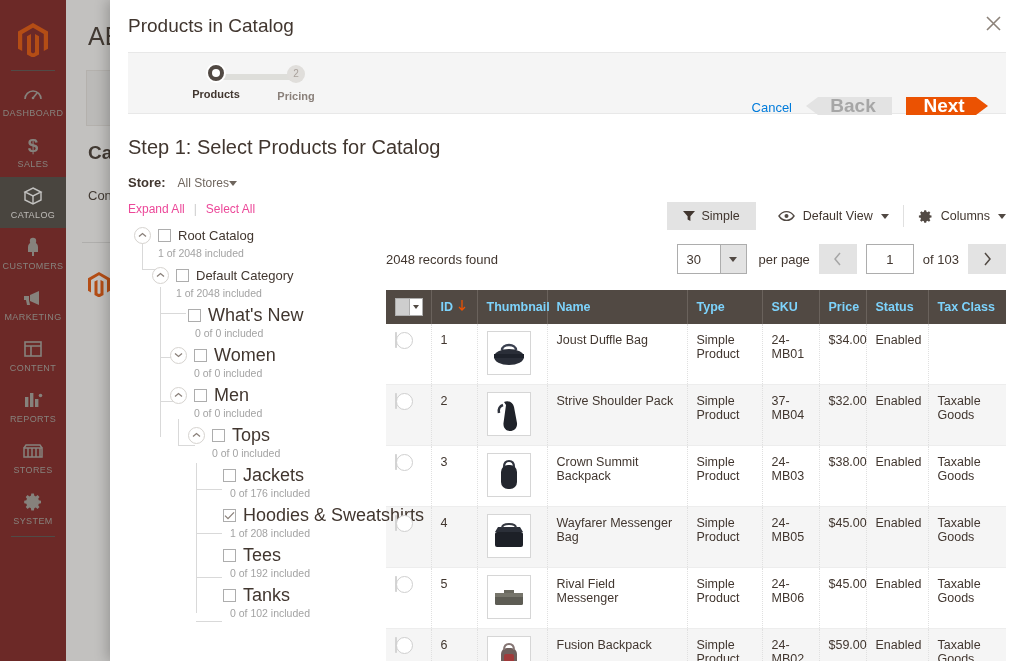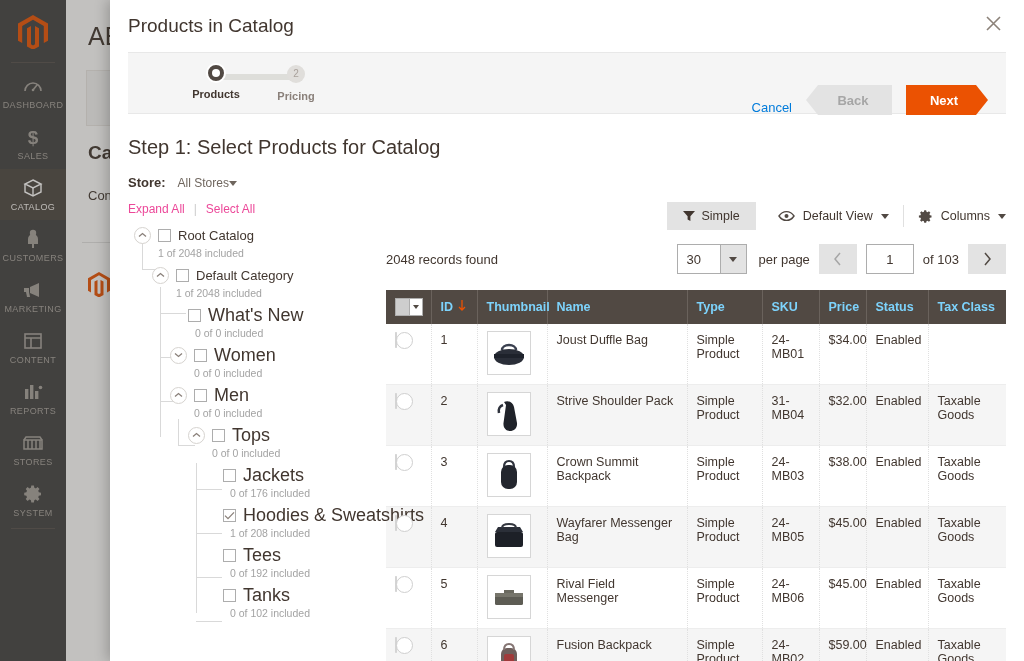--- a/index.html
+++ b/index.html
@@ -9,23 +9,23 @@
     overflow: hidden;
     font-family: "Liberation Sans", sans-serif;
     background: #fff;
   }
 
   
   #page-root { position: relative; width: 1024px; height: 661px; background: #fff; }
 
   .admin-sidebar {
     position: absolute; left: 0; top: 0; width: 66px; height: 661px;
-    background: #404040;
+    background: #7f1d1d;
     display: flex; flex-direction: column; align-items: center;
-    padding-top: 4px;
+    padding-top: 12px;
     z-index: 1;
   }
   .logo-cell { width: 66px; height: 56px; display: flex; align-items: center; justify-content: center; }
   .mage-logo { width: 30px; height: 34px; position: relative; }
   .mage-logo svg { display: block; }
   .nav-divider { width: 44px; height: 1px; background: #55504c; margin: 2px 0 4px; }
   .nav-item {
     width: 66px; padding: 9px 2px 7px;
     display: flex; flex-direction: column; align-items: center; gap: 4px;
     cursor: pointer;
@@ -100,22 +100,22 @@
     position: absolute; top: 9px; left: 40px; width: 80px; height: 6px;
     background: #dededa; border-radius: 3px; z-index: 1;
   }
 
   .step-actions {
     position: absolute; right: 18px; top: 0; height: 62px;
     display: flex; align-items: flex-end; gap: 14px;
   }
   .link-cancel { color: #007bdb; font-size: 13px; cursor: pointer; }
   .btn-arrow {
-    position: relative; height: 30px; display: flex; align-items: center;
-    font-size: 13px; font-weight: bold; cursor: pointer;
+    position: relative; height: 18px; display: flex; align-items: center;
+    font-size: 19px; font-weight: bold; cursor: pointer;
   }
   .btn-back {
     background: #e3e3e3; color: #a6a6a6; padding: 0 14px 0 22px;
     clip-path: polygon(12px 0, 100% 0, 100% 100%, 12px 100%, 0 50%);
     min-width: 86px; justify-content: center;
   }
   .btn-next {
     background: #eb5202; color: #fff; padding: 0 22px 0 16px;
     clip-path: polygon(0 0, calc(100% - 12px) 0, 100% 50%, calc(100% - 12px) 100%, 0 100%);
     min-width: 82px; justify-content: center;
@@ -668,21 +668,21 @@
                 <td class="thumb-cell">
                   <span class="thumb">
                     <svg width="38" height="36" viewBox="0 0 38 36">
                         <path d="M14 6c4-2 9 0 10 5l3 16c.5 5-3 8-7 8s-7-3-6.5-8L16 9z" fill="#1f2229"></path>
                         <path d="M13 9c-3 1-5 4-4 8" stroke="#2e323c" stroke-width="2.6" fill="none"></path>
                       </svg>
                   </span>
                 </td>
                 <td>Strive Shoulder Pack</td>
                 <td>Simple Product</td>
-                <td>31-MB04</td>
+                <td>37-MB04</td>
                 <td>$32.00</td>
                 <td>Enabled</td>
                 <td>Taxable Goods</td>
               </tr>
 
               <tr>
                 <td><span class="switch"><span class="knob"></span></span></td>
                 <td>3</td>
                 <td class="thumb-cell">
                   <span class="thumb">

